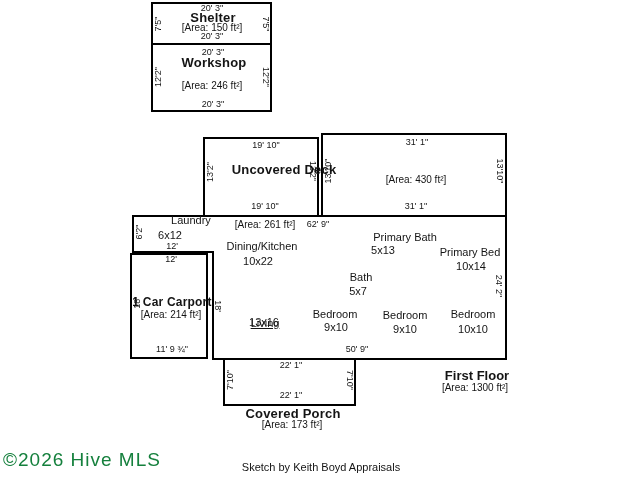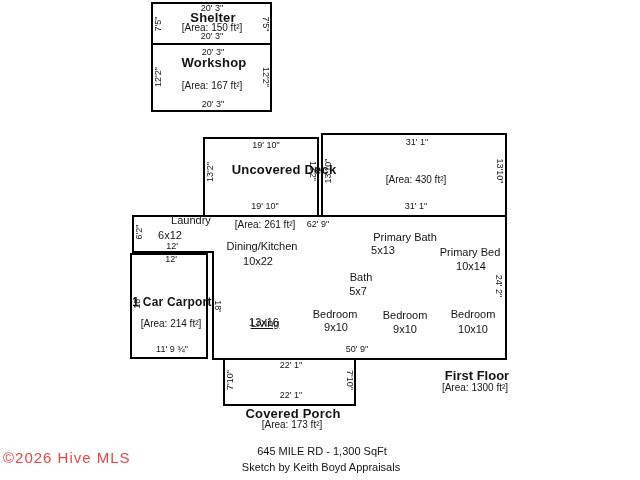--- a/index.html
+++ b/index.html
@@ -9,21 +9,21 @@
   }
   .plan svg{position:absolute;left:0;top:0;}
   .lbl{position:absolute;white-space:nowrap;transform:translateX(-50%);line-height:1.05;}
   .room{font-size:11px;}
   .dim{font-size:9px;}
   .big{font-size:13px;font-weight:bold;letter-spacing:.2px;}
   .ff{font-size:13px;font-weight:bold;}
   .area{font-size:10px;}
   .vl{position:absolute;white-space:nowrap;font-size:9px;transform:translate(-50%,-50%) rotate(-90deg);}
   .vr{position:absolute;white-space:nowrap;font-size:9px;transform:translate(-50%,-50%) rotate(90deg);}
-  .watermark{position:absolute;left:3px;top:450px;font-size:15px;color:#ef4444;letter-spacing:1px;transform:none;}
+  .watermark{position:absolute;left:3px;top:450px;font-size:19px;color:#15803d;letter-spacing:1px;transform:none;}
   .footer{font-size:11px;}
 </style>
 </head>
 <body>
 
 <div class="plan">
 
   <svg width="640" height="480" viewBox="0 0 640 480">
     <rect x="152" y="3" width="119" height="41" fill="#fff" stroke="#000" stroke-width="2"></rect>
     <rect x="152" y="44" width="119" height="67" fill="#fff" stroke="#000" stroke-width="2"></rect>
@@ -36,21 +36,21 @@
 
   <div class="lbl dim" style="left:212px;top:4px;">20' 3"</div>
   <div class="lbl big" style="left:213px;top:11px;">Shelter</div>
   <div class="lbl area" style="left:212px;top:23px;">[Area: 150 ft²]</div>
   <div class="lbl dim" style="left:212px;top:32px;">20' 3"</div>
   <div class="vl" style="left:158px;top:24px;">7'5"</div>
   <div class="vr" style="left:266px;top:24px;">7'5"</div>
 
   <div class="lbl dim" style="left:213px;top:48px;">20' 3"</div>
   <div class="lbl big" style="left:214px;top:56px;">Workshop</div>
-  <div class="lbl area" style="left:212px;top:81px;">[Area: 167 ft²]</div>
+  <div class="lbl area" style="left:212px;top:81px;">[Area: 246 ft²]</div>
   <div class="lbl dim" style="left:213px;top:100px;">20' 3"</div>
   <div class="vl" style="left:158px;top:77px;">12'2"</div>
   <div class="vr" style="left:266px;top:77px;">12'2"</div>
 
   <div class="lbl dim" style="left:266px;top:141px;">19' 10"</div>
   <div class="lbl big" style="left:284px;top:163px;">Uncovered Deck</div>
   <div class="lbl area" style="left:265px;top:176px;margin-top:44px;">[Area: 261 ft²]</div>
   <div class="lbl dim" style="left:265px;top:202px;">19' 10"</div>
   <div class="vl" style="left:210px;top:172px;">13'2"</div>
   <div class="vr" style="left:313px;top:171px;">13'2"</div>
@@ -90,31 +90,30 @@
   <div class="lbl room" style="left:336px;top:322px;">9x10</div>
 
   <div class="lbl room" style="left:405px;top:310px;">Bedroom</div>
   <div class="lbl room" style="left:405px;top:324px;">9x10</div>
 
   <div class="lbl room" style="left:473px;top:309px;">Bedroom</div>
   <div class="lbl room" style="left:473px;top:324px;">10x10</div>
 
   <div class="lbl dim" style="left:171px;top:255px;">12'</div>
   <div class="lbl big" style="left:172px;top:296px;font-size:12px;">1 Car Carport</div>
-  <div class="lbl area" style="left:171px;top:319px;">[Area: 214 ft²]</div>
+  <div class="lbl area" style="left:171px;top:310px;">[Area: 214 ft²]</div>
   <div class="lbl dim" style="left:172px;top:345px;">11' 9 ¾"</div>
   <div class="vl" style="left:137px;top:303px;">18'</div>
 
   <div class="lbl dim" style="left:291px;top:361px;">22' 1"</div>
   <div class="lbl dim" style="left:291px;top:391px;">22' 1"</div>
   <div class="vl" style="left:230px;top:380px;">7'10"</div>
   <div class="vr" style="left:350px;top:380px;">7'10"</div>
   <div class="lbl big" style="left:293px;top:407px;">Covered Porch</div>
   <div class="lbl area" style="left:292px;top:420px;">[Area: 173 ft²]</div>
 
   <div class="lbl ff" style="left:477px;top:369px;">First Floor</div>
   <div class="lbl area" style="left:475px;top:383px;">[Area: 1300 ft²]</div>
 
-  <div class="lbl footer" style="left:322px;top:446px;">645 MILE RD - 1,300 SqFt</div>
   <div class="lbl footer" style="left:321px;top:462px;">Sketch by Keith Boyd Appraisals</div>
   <div class="lbl watermark">©2026 Hive MLS</div>
 
 </div>
 
 </body></html>

